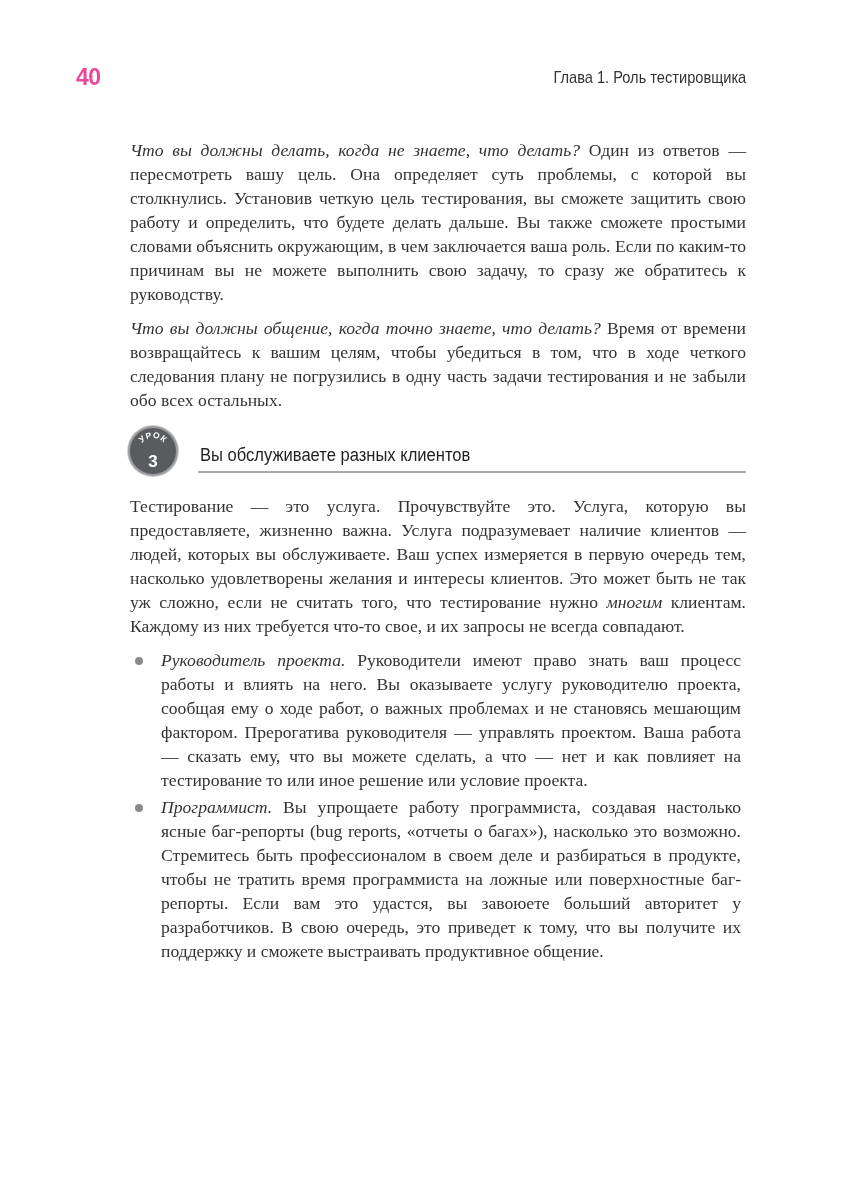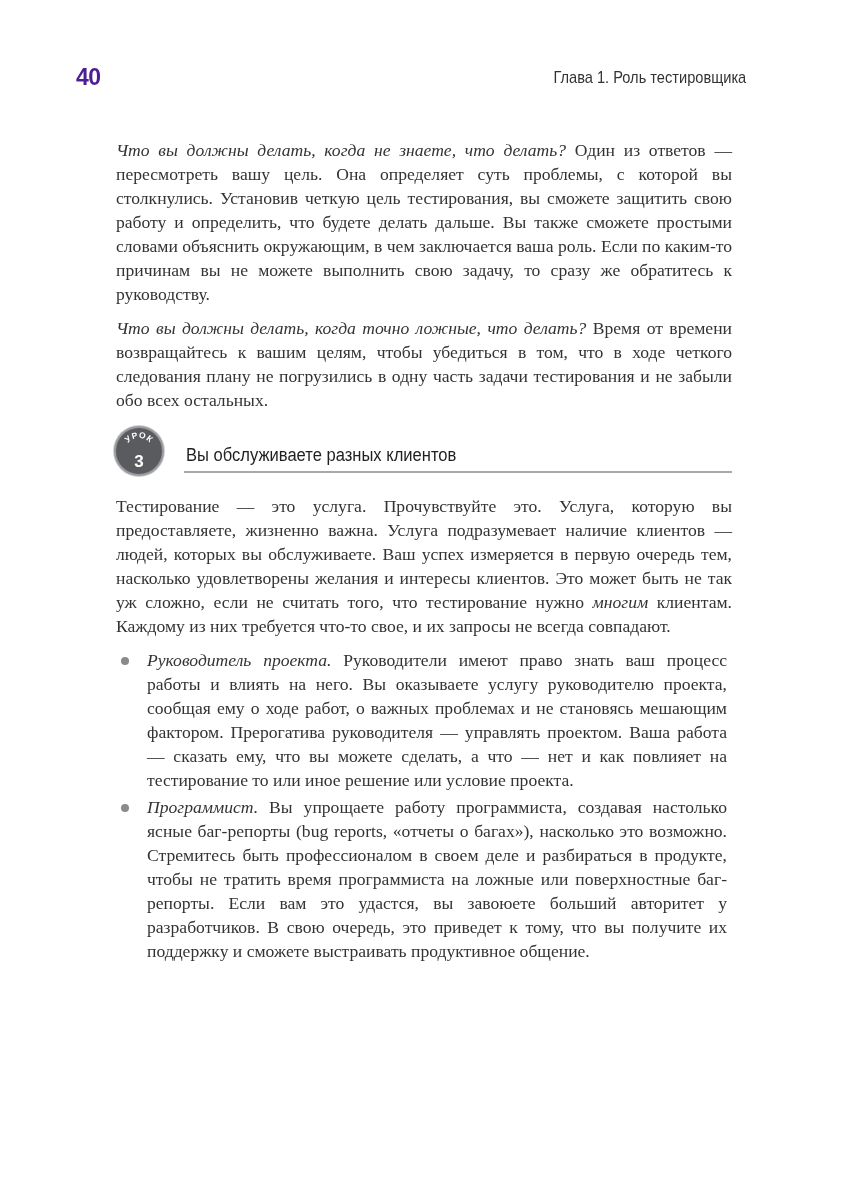--- a/index.html
+++ b/index.html
@@ -1,28 +1,28 @@
 <!DOCTYPE html>
 <html><head>
   <meta charset="utf-8">
   <style>
     html, body { margin: 0; padding: 0; background: #ffffff; }
     body { width: 849px; height: 1200px; position: relative; overflow: hidden; color: #2b2b2b; }
     .page-number {
       position: absolute; left: 76px; top: 64px;
       font-family: "Liberation Sans", sans-serif; font-weight: bold; font-size: 23px;
-      color: #4c1d95; letter-spacing: -0.5px;
+      color: #ec4899; letter-spacing: -0.5px;
     }
     .running-head {
       position: absolute; right: 103px; top: 68px;
       font-family: "Liberation Sans", sans-serif; font-size: 17px; color: #333;
       transform: scaleX(0.86); transform-origin: right center;
     }
     .content {
-      position: absolute; left: 116px; top: 138px; width: 616px;
+      position: absolute; left: 130px; top: 138px; width: 616px;
       font-family: "Liberation Serif", serif; font-size: 17.6px; line-height: 24px; color: #333;
     }
     .content p { margin: 0 0 10px 0; text-align: justify; hyphens: manual; }
     .content p.first { margin-bottom: 10px; }
     em { font-style: italic; }
     .lesson {
       position: relative; height: 56px; margin: 14px 0 12px -2px;
     }
     .lesson-badge {
       position: absolute; left: 0; top: 0; width: 50px; height: 50px; border-radius: 50%;
@@ -52,21 +52,21 @@
 <body>
 
 <div class="page-number">40</div>
 <div class="running-head">Глава 1. Роль тестировщика</div>
 
 <div class="content">
   <p class="first">
     <em>Что вы должны делать, когда не знаете, что делать?</em><span> Один из ответов — пересмотреть вашу цель. Она определяет суть проблемы, с которой вы столкнулись. Установив четкую цель тестирования, вы сможете защитить свою работу и определить, что будете делать дальше. Вы также сможете простыми словами объяснить окружающим, в чем заключается ваша роль. Если по каким-то причинам вы не можете выполнить свою задачу, то сразу же обратитесь к руководству.</span>
   </p>
   <p>
-    <em>Что вы должны делать, когда точно ложные, что делать?</em><span> Время от времени возвращайтесь к вашим целям, чтобы убедиться в том, что в ходе четкого следования плану не погрузились в одну часть задачи тестирования и не забыли обо всех остальных.</span>
+    <em>Что вы должны общение, когда точно знаете, что делать?</em><span> Время от времени возвращайтесь к вашим целям, чтобы убедиться в том, что в ходе четкого следования плану не погрузились в одну часть задачи тестирования и не забыли обо всех остальных.</span>
   </p>
 
   <div class="lesson">
     <div class="lesson-badge">
       <svg width="46" height="46" viewBox="0 0 46 46">
         <defs>
           <path id="arcPath" d="M 9 24 A 14 14 0 0 1 37 24"></path>
         </defs>
         <text font-family="Liberation Sans, sans-serif" font-weight="bold" font-size="8.5" fill="#ffffff" letter-spacing="0.6">
           <textPath href="#arcPath" startOffset="50%" text-anchor="middle">УРОК</textPath>

